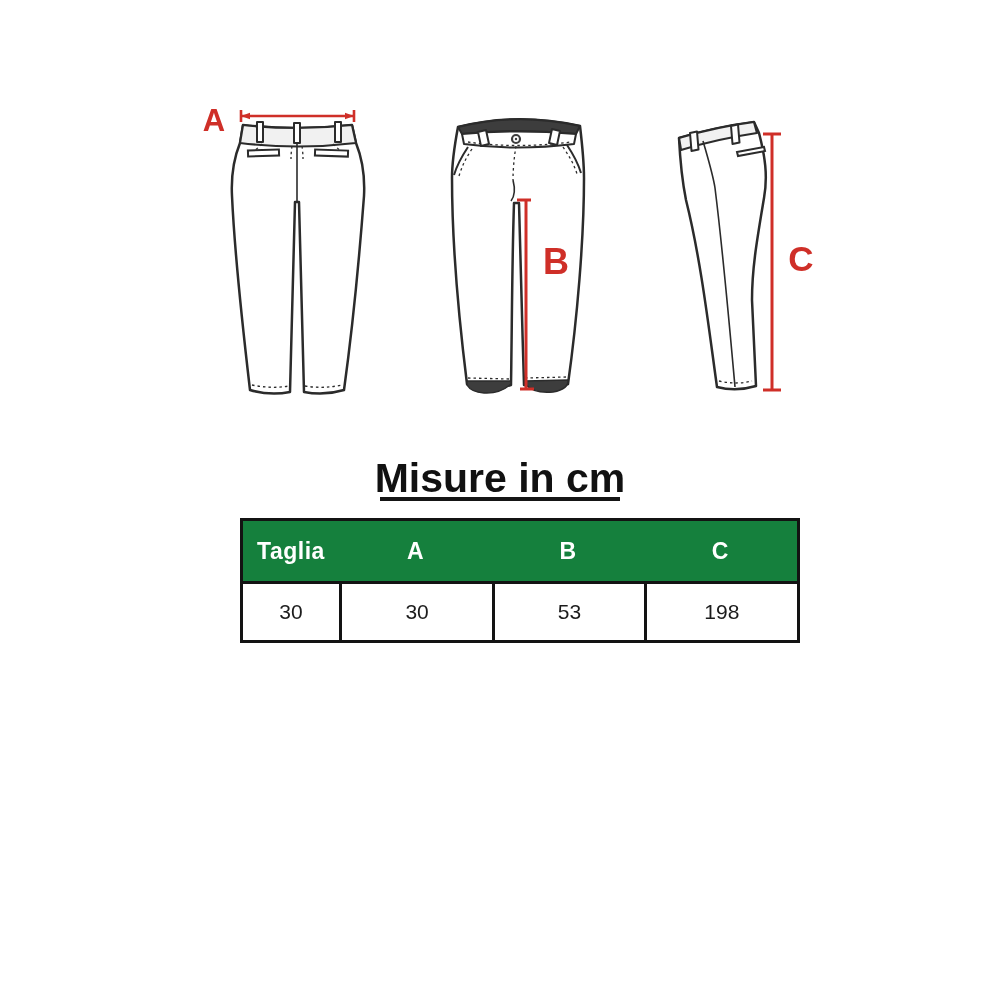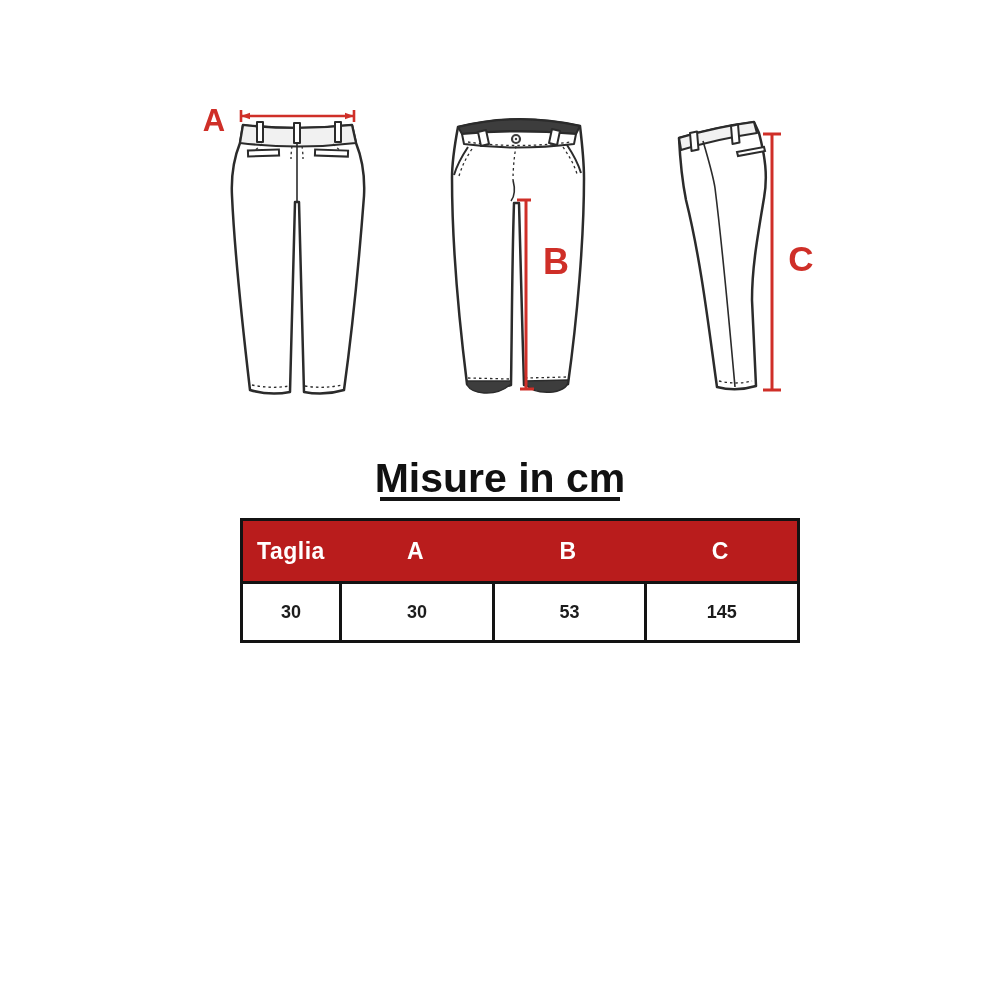--- a/index.html
+++ b/index.html
@@ -23,26 +23,26 @@
   .mlabel{fill:var(--accent);font-weight:bold;font-family:"Liberation Sans",sans-serif;}
 
   
   .page-title{position:absolute;left:0;top:437px;width:1000px;text-align:center;
     font-size:41px;font-weight:bold;color:#111;letter-spacing:0;margin-top:18px;}
   .title-underline{position:absolute;left:380px;top:497px;width:240px;height:4px;background:#151515;}
 
   
   .size-table{position:absolute;left:240px;top:518px;width:560px;box-sizing:border-box;
     border:3px solid #131313;background:#fff;}
-  .thead{display:grid;grid-template-columns:97fr 155fr 153fr 155fr;background:#b91c1c;height:60px;}
+  .thead{display:grid;grid-template-columns:97fr 155fr 153fr 155fr;background:#15803d;height:60px;}
   .thead .cell{color:#ffffff;font-size:23px;font-weight:bold;display:flex;align-items:center;
     justify-content:center;letter-spacing:.5px;}
   .trow{display:grid;grid-template-columns:97fr 155fr 153fr 155fr;height:56px;border-top:3px solid #131313;background:#fff;}
-  .trow .cell{display:flex;align-items:center;justify-content:center;font-size:18px;
-    font-weight:bold;color:#1c1c1c;}
+  .trow .cell{display:flex;align-items:center;justify-content:center;font-size:21px;
+    font-weight:normal;color:#1c1c1c;}
   .trow .cell + .cell{border-left:3px solid #131313;}
 </style>
 </head>
 <body>
 
 <div class="canvas">
 
   <svg class="diagram" width="1000" height="430" viewBox="0 0 1000 430">
 
     <g>
@@ -136,17 +136,17 @@
     <div class="thead">
       <div class="cell">Taglia</div>
       <div class="cell">A</div>
       <div class="cell">B</div>
       <div class="cell">C</div>
     </div>
     <div class="trow">
       <div class="cell">30</div>
       <div class="cell">30</div>
       <div class="cell">53</div>
-      <div class="cell">145</div>
+      <div class="cell">198</div>
     </div>
   </div>
 
 </div>
 
 </body></html>

